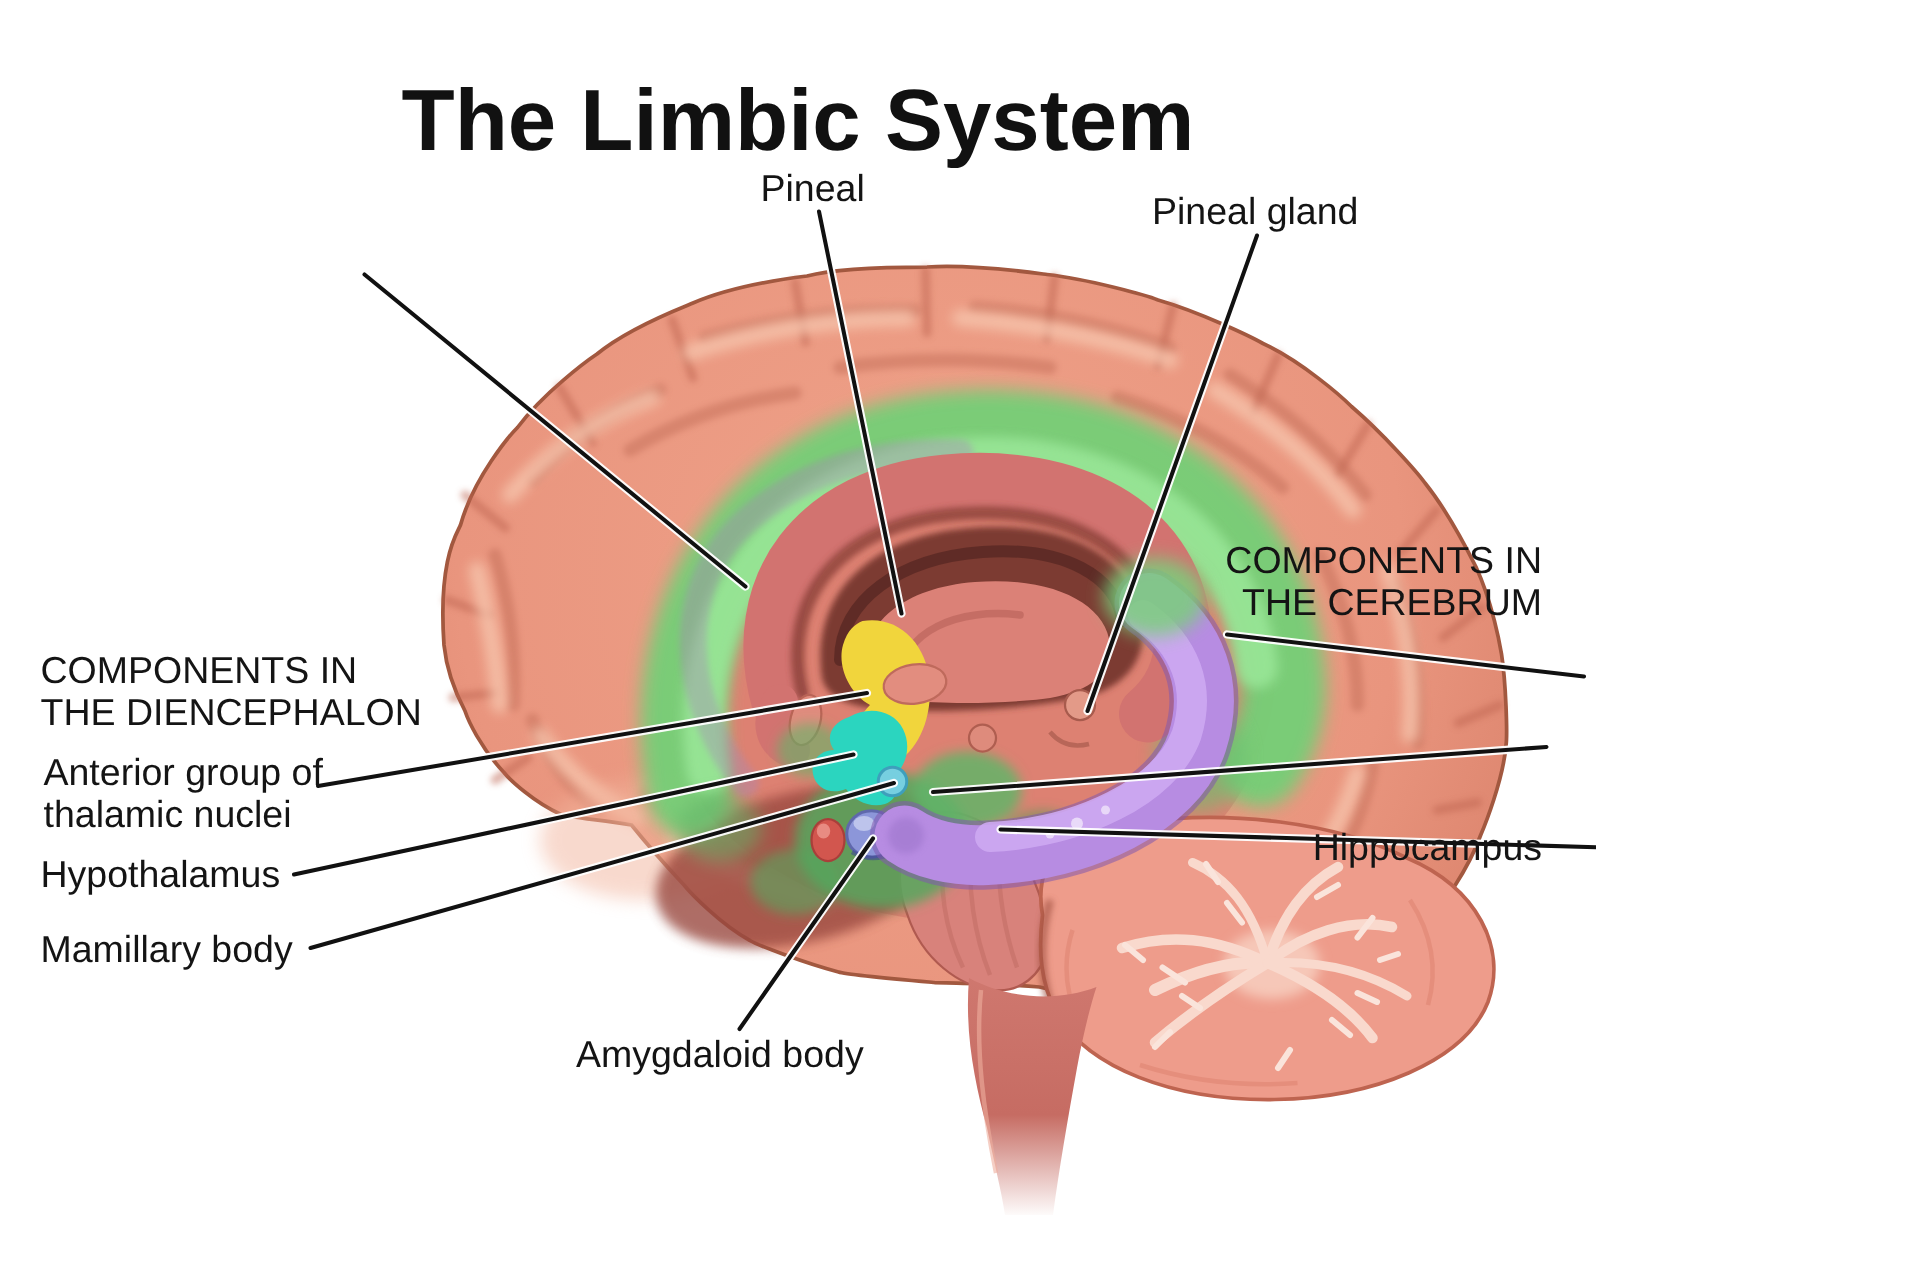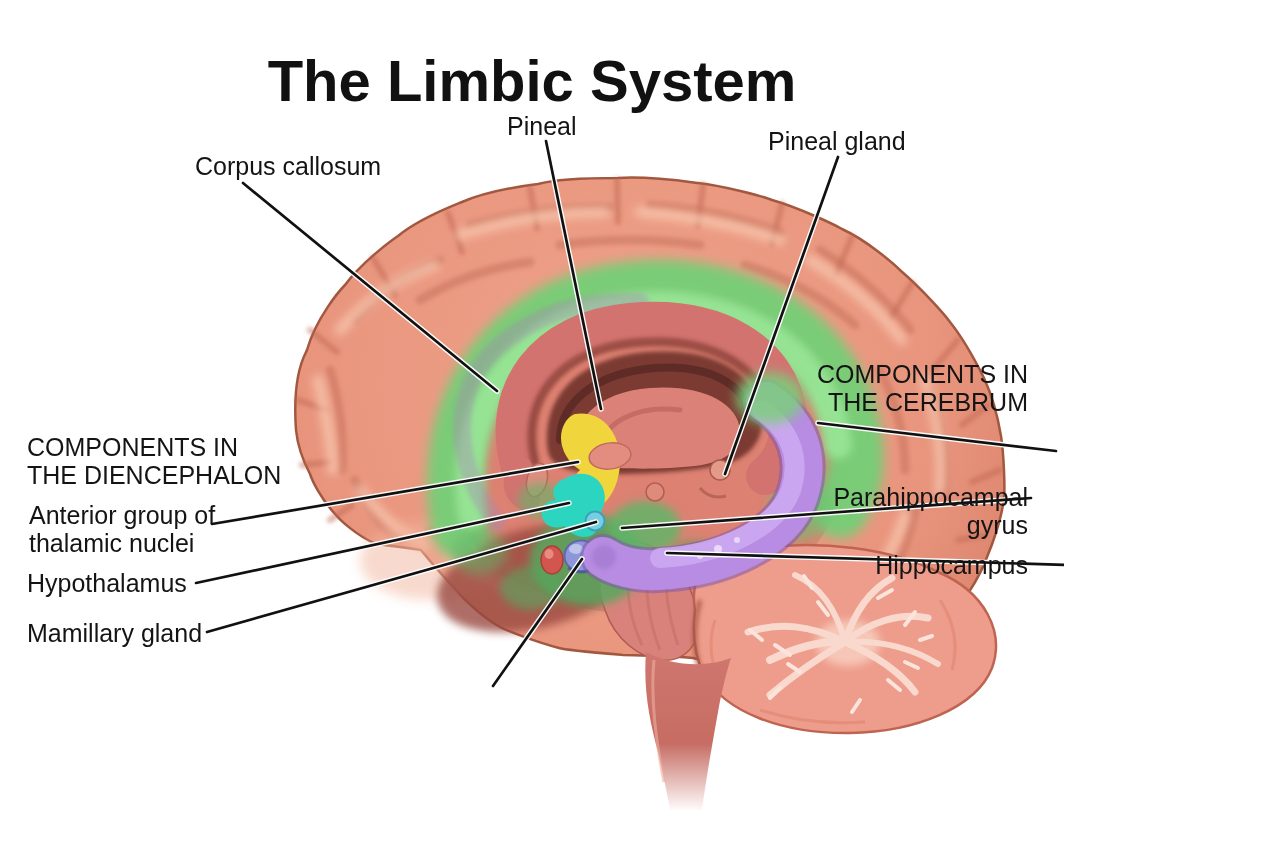--- a/index.html
+++ b/index.html
@@ -254,27 +254,25 @@
         <path d="M207,632 L596,522"></path>
         <path d="M493,686 L582,559"></path>
       </g>
     </g>
   </svg>
 
   <h1 class="title">The Limbic System</h1>
 
   <div class="lbl" style="left:507px;top:112px">Pineal</div>
   <div class="lbl" style="left:768px;top:127px">Pineal gland</div>
-  <div class="lbl" style="left:195px;top:152px">Corpus callosum</div>
 
   <div class="lbl hd rt" style="right:36px;top:360px">COMPONENTS IN
 THE CEREBRUM</div>
-  <div class="lbl rt" style="right:36px;top:483px">Parahippocampal
-gyrus</div>
   <div class="lbl rt" style="right:36px;top:551px">Hippocampus</div>
 
   <div class="lbl hd" style="left:27px;top:433px">COMPONENTS IN
 THE DIENCEPHALON</div>
   <div class="lbl" style="left:29px;top:501px">Anterior group of
 thalamic nuclei</div>
   <div class="lbl" style="left:27px;top:569px">Hypothalamus</div>
-  <div class="lbl" style="left:27px;top:619px">Mamillary gland</div>
+  <div class="lbl" style="left:27px;top:619px">Mamillary body</div>
+  <div class="lbl" style="left:384px;top:689px">Amygdaloid body</div>
 </div>
 
 </body></html>

